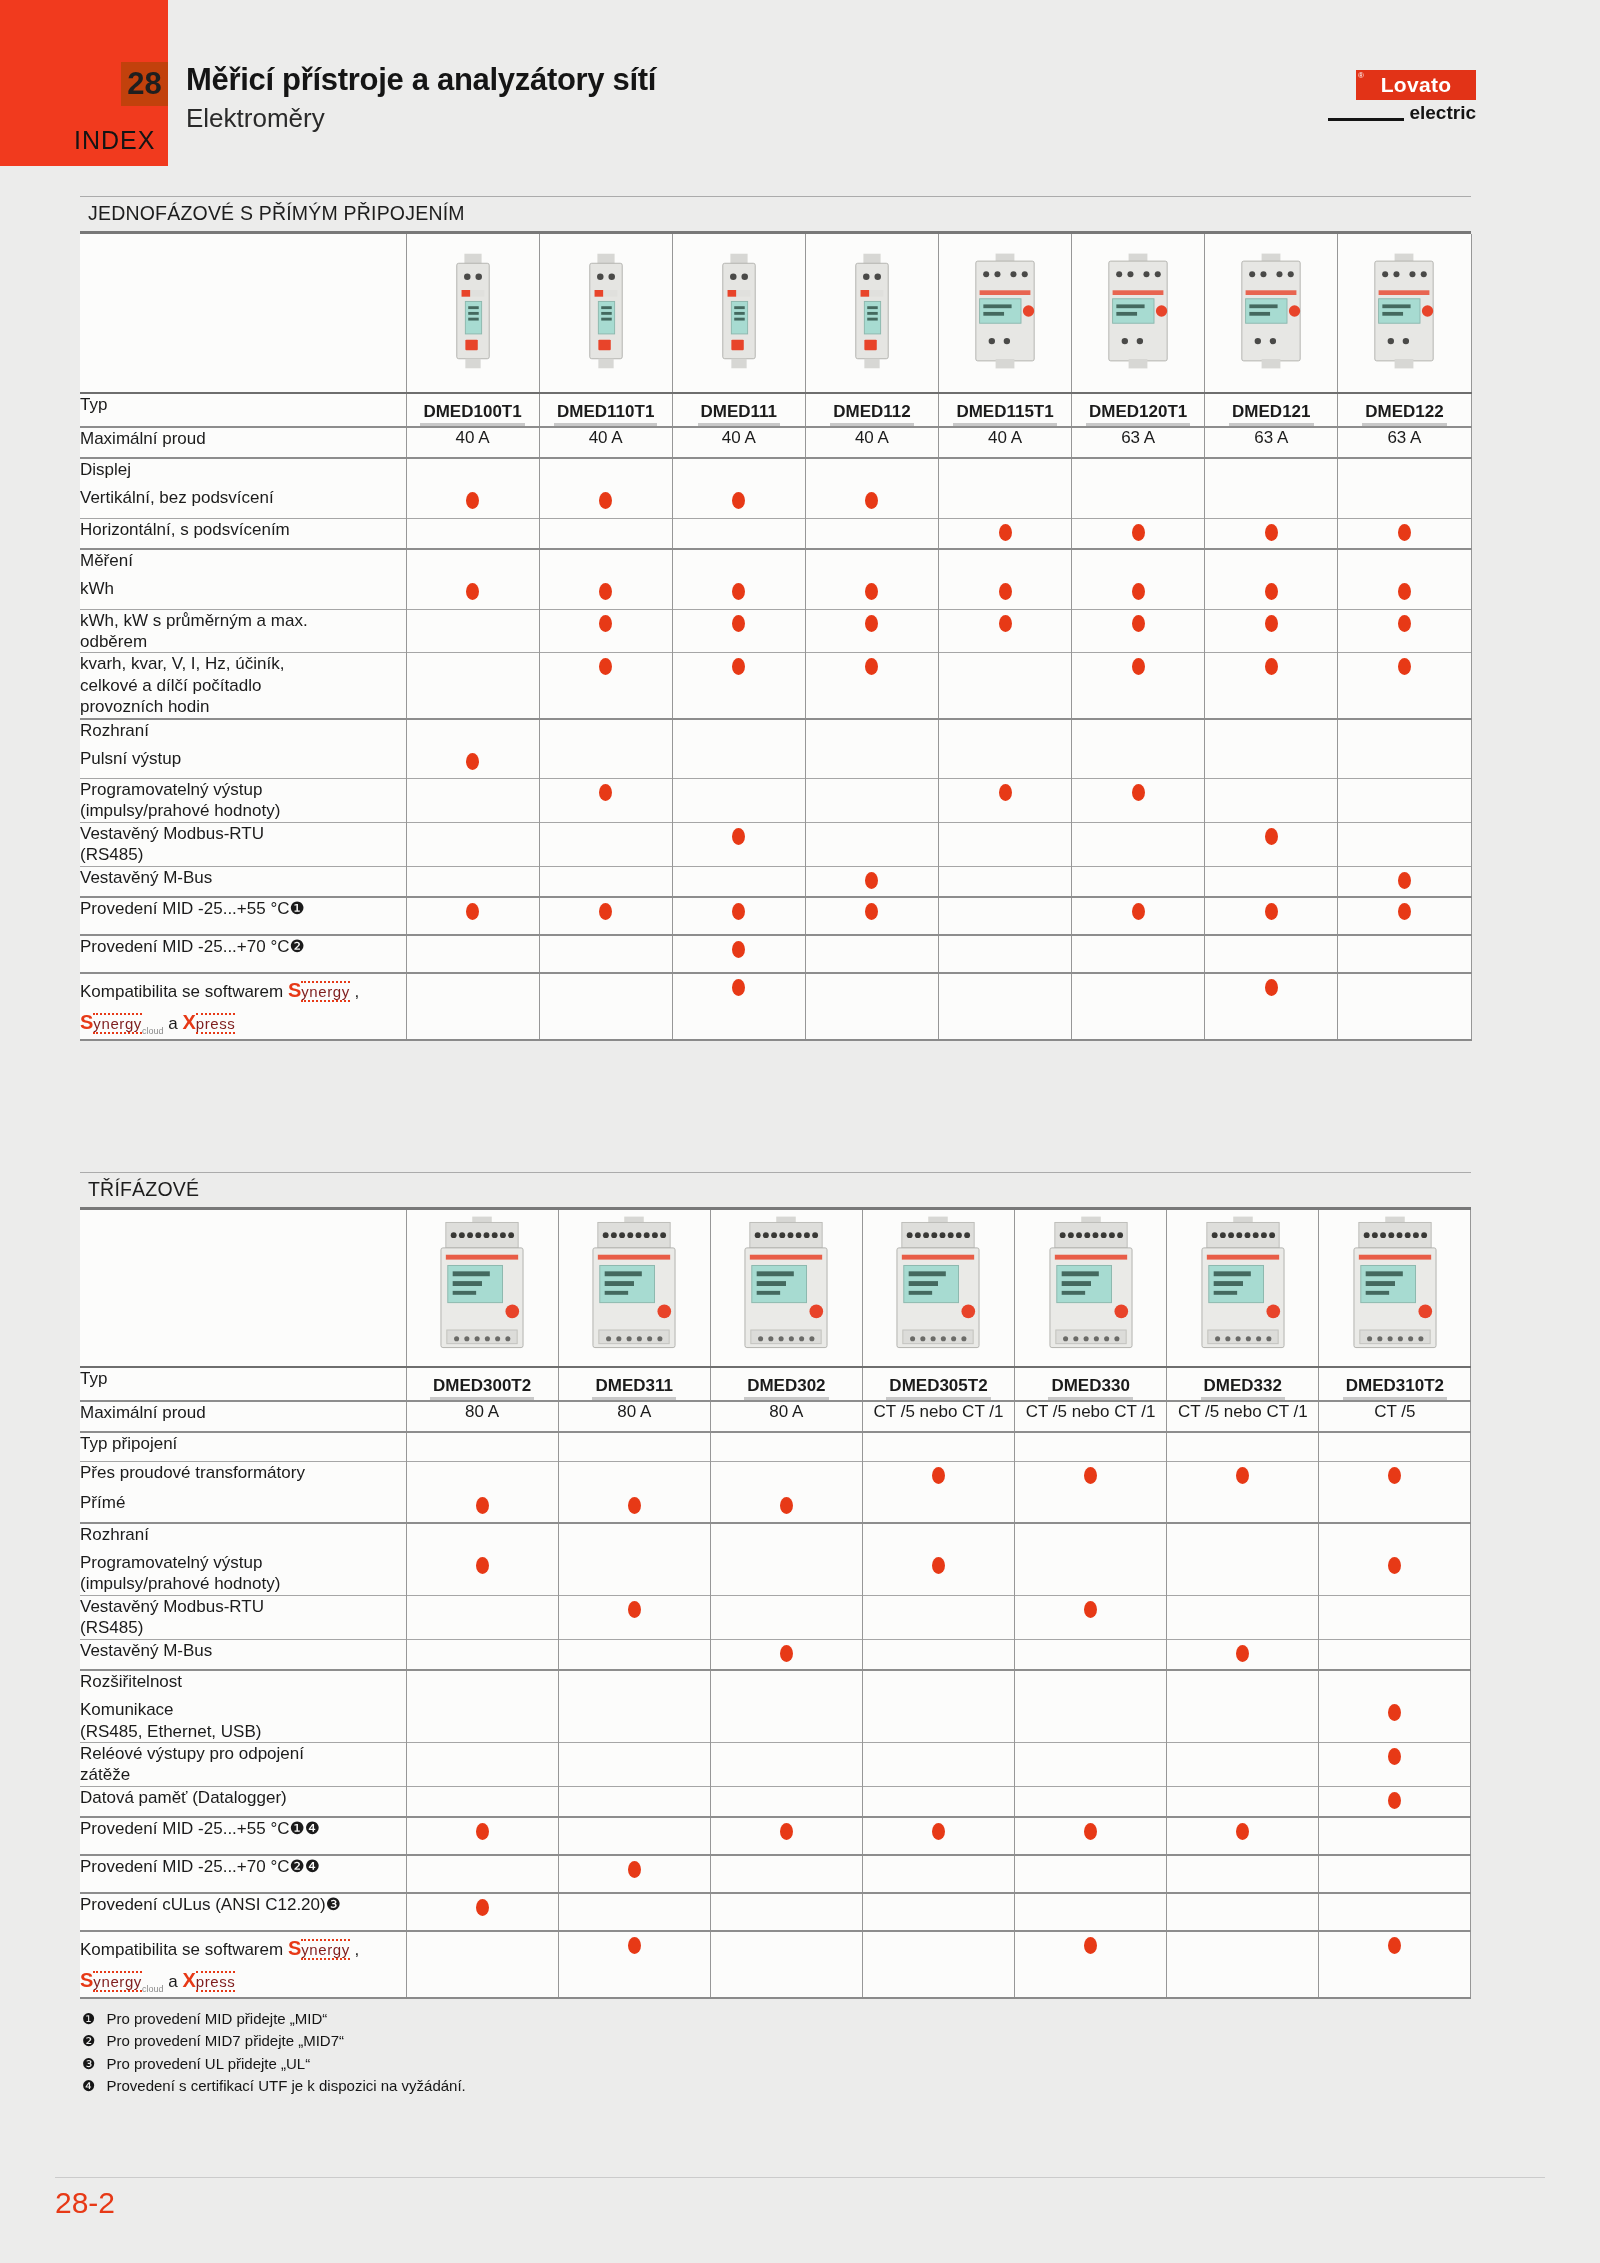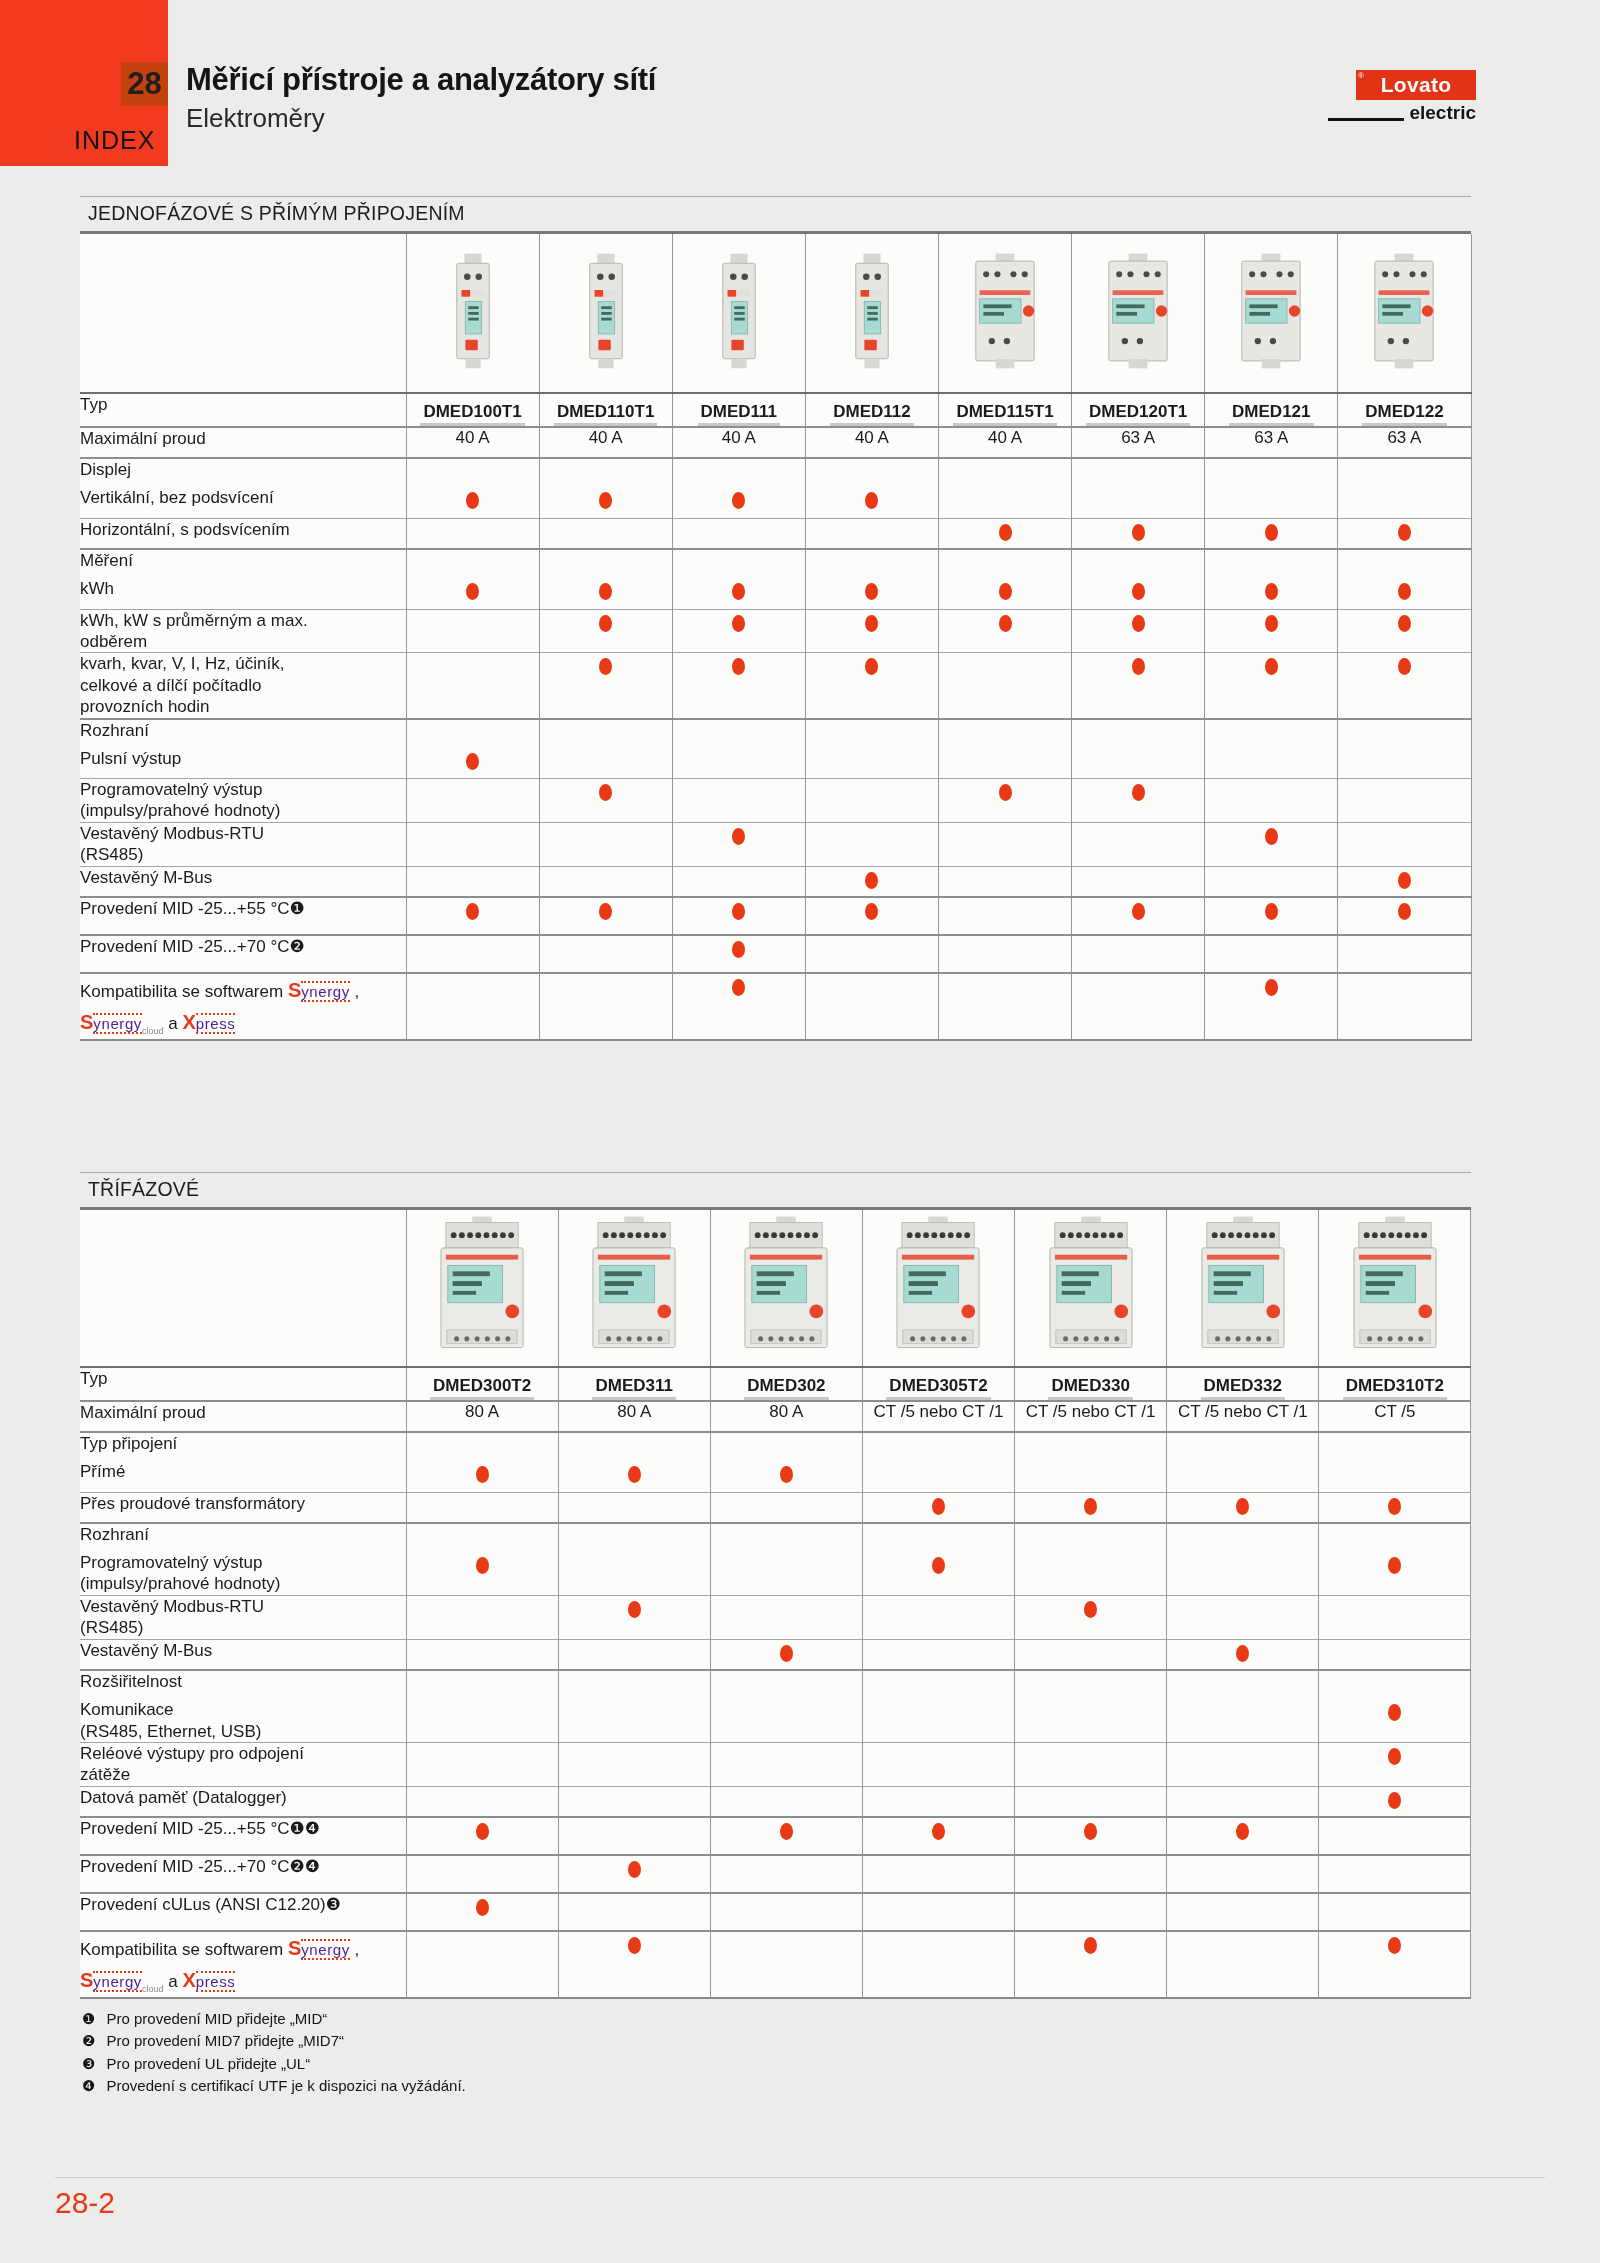--- a/index.html
+++ b/index.html
@@ -42,21 +42,21 @@
   .valc{text-align:center;font-size:17px;vertical-align:middle;padding:4px 2px;}
   .modelc{font-weight:bold;font-size:17px;text-align:center;padding:5px 0 6px;}
   .model-u{border-bottom:3px solid #c8c8c8;padding:8px 3px 1px;display:inline-block;}
   .dotc{text-align:center;}
   .dot{display:inline-block;width:13px;height:17px;border-radius:50%;background:#e73916;margin-top:5px;}
   tr.r-feature{height:31px;} tr.r-section{height:29px;} tr.r-toplevel{height:38px;}
   tr.r-values{height:31px;} tr.typ-row{height:32px;} tr.r-software{height:58px;}
   
   .sw{font-size:17px;line-height:1.6;}
   .s-init{color:#e73916;font-weight:bold;font-size:20px;}
-  .s-rest{color:#4c1d95;font-size:15px;letter-spacing:0.6px;border-top:2px dotted #e73916;border-bottom:2px dotted #e73916;}
+  .s-rest{color:#7f1d1d;font-size:15px;letter-spacing:0.6px;border-top:2px dotted #e73916;border-bottom:2px dotted #e73916;}
   .s-cloud{font-size:9px;color:#8a8a8a;vertical-align:-5px;}
   
   .footnotes{margin-top:9px;padding-left:2px;}
   .fn{font-size:15px;line-height:1.5;color:#151515;display:flex;gap:11px;}
   .fn .m{font-size:15px;}
   
   .footer-line{position:absolute;left:55px;right:55px;top:2177px;height:1px;background:#cbcbcb;}
   .pagenum{position:absolute;left:55px;top:2186px;color:#e73916;font-weight:normal;font-size:30px;}
 </style>
 </head>
@@ -638,39 +638,39 @@
           <tr class="r-section">
             <td class="lbl">Typ připojení</td>
             <td class="cell"></td>
             <td class="cell"></td>
             <td class="cell"></td>
             <td class="cell"></td>
             <td class="cell"></td>
             <td class="cell"></td>
             <td class="cell"></td>
           </tr>
+          <tr class="r-feature">
+            <td class="lbl ind">Přes proudové transformátory</td>
+            <td class="cell dotc"></td>
+            <td class="cell dotc"></td>
+            <td class="cell dotc"></td>
+            <td class="cell dotc"><span class="dot"></span></td>
+            <td class="cell dotc"><span class="dot"></span></td>
+            <td class="cell dotc"><span class="dot"></span></td>
+            <td class="cell dotc"><span class="dot"></span></td>
+          </tr>
           <tr class="r-feature after-section">
             <td class="lbl ind">Přímé</td>
             <td class="cell dotc"><span class="dot"></span></td>
             <td class="cell dotc"><span class="dot"></span></td>
             <td class="cell dotc"><span class="dot"></span></td>
             <td class="cell dotc"></td>
             <td class="cell dotc"></td>
             <td class="cell dotc"></td>
             <td class="cell dotc"></td>
-          </tr>
-          <tr class="r-feature">
-            <td class="lbl ind">Přes proudové transformátory</td>
-            <td class="cell dotc"></td>
-            <td class="cell dotc"></td>
-            <td class="cell dotc"></td>
-            <td class="cell dotc"><span class="dot"></span></td>
-            <td class="cell dotc"><span class="dot"></span></td>
-            <td class="cell dotc"><span class="dot"></span></td>
-            <td class="cell dotc"><span class="dot"></span></td>
           </tr>
           <tr class="r-section">
             <td class="lbl">Rozhraní</td>
             <td class="cell"></td>
             <td class="cell"></td>
             <td class="cell"></td>
             <td class="cell"></td>
             <td class="cell"></td>
             <td class="cell"></td>
             <td class="cell"></td>

